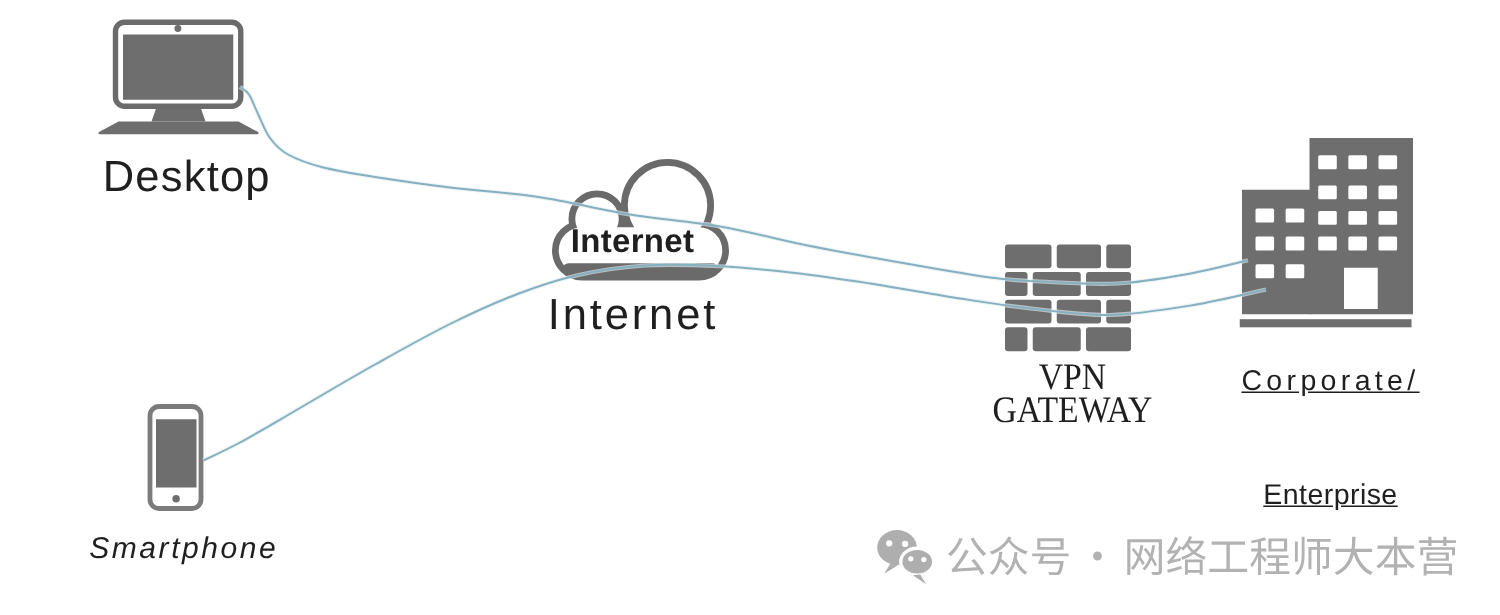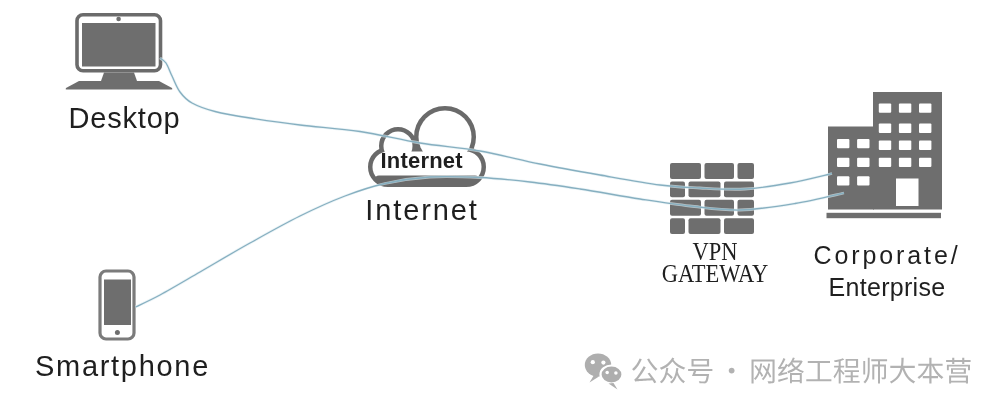--- a/index.html
+++ b/index.html
@@ -5,28 +5,28 @@
   html,body{margin:0;padding:0;}
   body{width:1000px;height:410px;background:#ffffff;overflow:hidden;position:relative;
        font-family:"Liberation Sans", sans-serif;}
   .canvas{position:absolute;left:0;top:0;width:1000px;height:348px;}
   svg.scene{position:absolute;left:0;top:0;}
   .label{position:absolute;text-align:center;color:#1f1f1f;white-space:pre;}
   .lbl-sans{font-family:"Liberation Sans", sans-serif;font-weight:400;}
   .lbl-serif{font-family:"Liberation Serif", serif;font-weight:400;}
   .lbl-bold{font-family:"Liberation Sans", sans-serif;font-weight:700;}
   #lbl-desktop{left:24.5px;top:103.9px;width:200px;font-size:29px;line-height:29px;letter-spacing:0.8px;}
-  #lbl-smartphone{left:22.5px;top:352.4px;width:200px;font-size:29px;line-height:29px;letter-spacing:1.7px;}
+  #lbl-smartphone{left:22.5px;top:352.4px;width:200px;font-size:20px;line-height:29px;letter-spacing:1.7px;font-style:italic;}
   #lbl-cloud{left:322px;top:193.4px;width:200px;font-size:29px;line-height:34px;}
   #lbl-cloud .l1{letter-spacing:1.9px;}
   #lbl-cloud .l2{letter-spacing:2.3px;}
   #lbl-vpn{left:615px;top:240.8px;width:200px;font-size:25px;line-height:22.5px;transform:scaleX(0.9);transform-origin:50% 50%;}
-  #lbl-corp{left:787px;top:238.9px;width:200px;font-size:25px;line-height:32px;}
+  #lbl-corp{left:787px;top:238.9px;width:200px;font-size:19px;line-height:32px;text-decoration:underline;}
   #lbl-corp .l1{letter-spacing:2.9px;}
-  #lbl-corp .l2{letter-spacing:0.3px;}
+  #lbl-corp .l2{letter-spacing:0.3px;margin-top:44px;}
   #lbl-internet{left:321.7px;top:149.7px;width:200px;font-size:22px;line-height:22px;letter-spacing:0.2px;}
   .sr{position:absolute;width:1px;height:1px;overflow:hidden;clip:rect(0 0 0 0);white-space:nowrap;}
 </style>
 </head>
 <body>
 
 <div class="canvas">
 <svg class="scene" width="1000" height="410" viewBox="0 0 1000 410">
 
   <g>

